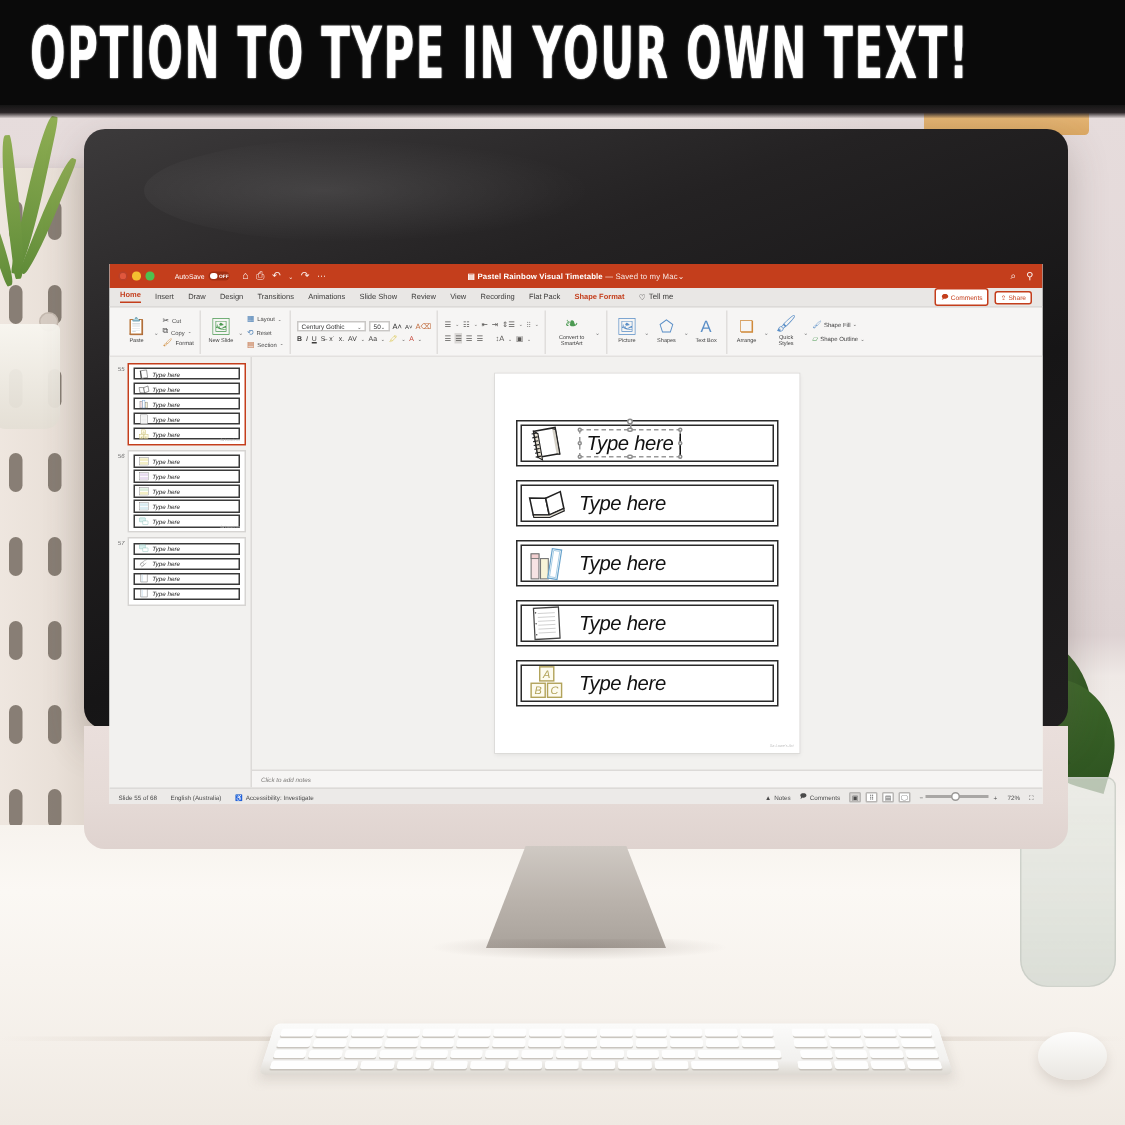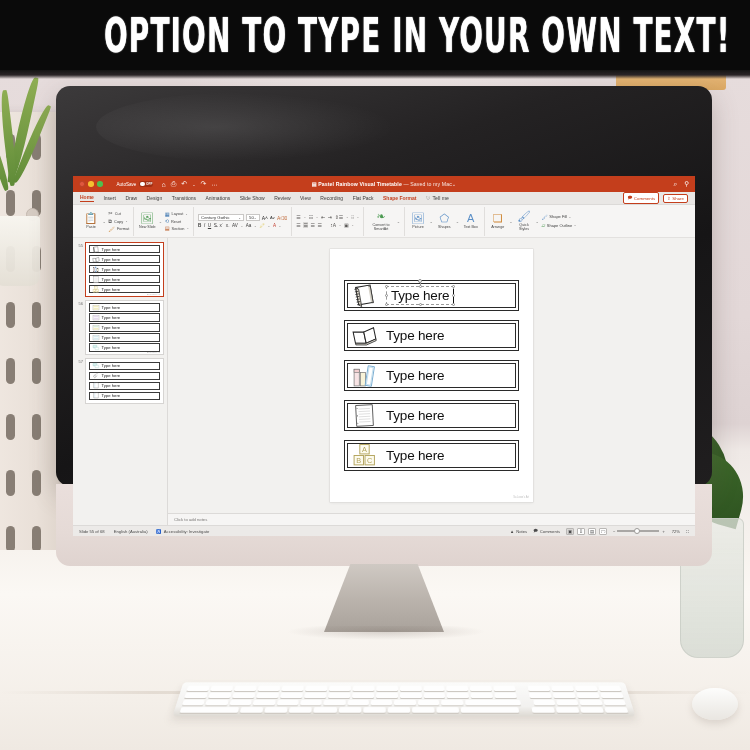--- a/index.html
+++ b/index.html
@@ -8,21 +8,21 @@
     overflow: hidden;
     font-family: "Liberation Sans", sans-serif;
     background: #000;
   }
   .stage { position: relative; width: 750px; height: 750px; overflow: hidden; }
 
   
   .banner {
     position: absolute; left: 0; top: 0; width: 750px; height: 70px;
     background: #0a0a0a; z-index: 60;
-    display: flex; align-items: center; justify-content: flex-end;
+    display: flex; align-items: center; justify-content: flex-start;
   }
   .banner-text {
     color: #ffffff;
     font-family: "DejaVu Sans Condensed", "Liberation Sans Narrow", "Liberation Sans", sans-serif;
     font-size: 33px; font-weight: 700; letter-spacing: 1.2px;
     transform: scaleY(1.45) scaleX(0.94);
     white-space: nowrap;
     text-shadow: 0 0 1px #fff;
   }
   .banner-shadow {
@@ -212,21 +212,21 @@
     align-items:center; padding:0 2px; font-size:4.3px; color:#333; min-width:46px;
     justify-content:space-between;
   }
   .fsize { min-width:13px; }
   .fmtrow { display:flex; gap:2.6px; align-items:center; font-size:4.6px; color:#3b3a39; }
   .pararow { display:flex; gap:2.6px; align-items:center; font-size:5px; color:#5a5856; }
   .ribcol { display:flex; flex-direction:column; gap:2.5px; justify-content:center; }
   .shapefillrow { display:flex; flex-direction:column; gap:2.5px; font-size:4px; color:#3d3d3d; }
   .shapefillrow > div { display:flex; align-items:center; gap:1.5px; }
 
-  .workarea { position:absolute; left:0; right:0; top:62px; bottom:11px; display:flex; background:#f2f1ef; }
+  .workarea { position:absolute; left:0; right:0; top:62px; bottom:11px; display:flex; background:#f2f1ef;font-style:italic; }
   .thumbs {
     width:95px; background:#f2f1ef; border-right:.5px solid #dcdad8;
     padding:2px 0 0 0; position:relative; overflow:hidden;
   }
   .thumb-row { display:flex; gap:2px; padding:1.5px 3px; }
   .thumb-num { width:7px; font-size:4px; color:#6b6b6b; text-align:right; padding-top:1px; }
   .thumb {
     flex:1; background:#fff; border:.5px solid #d6d4d2; padding:2.5px 3px;
     display:flex; flex-direction:column; gap:1.6px; position:relative;
   }

